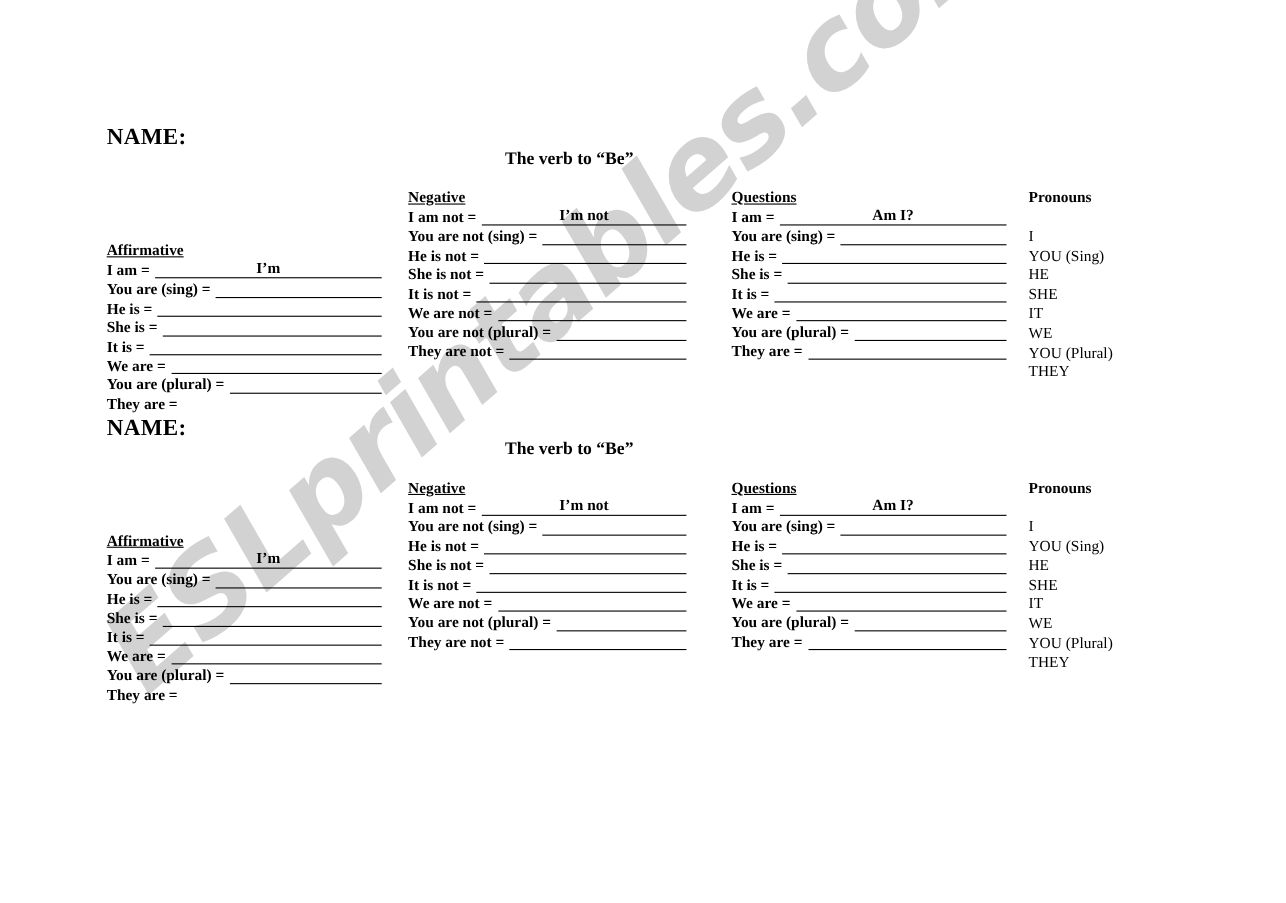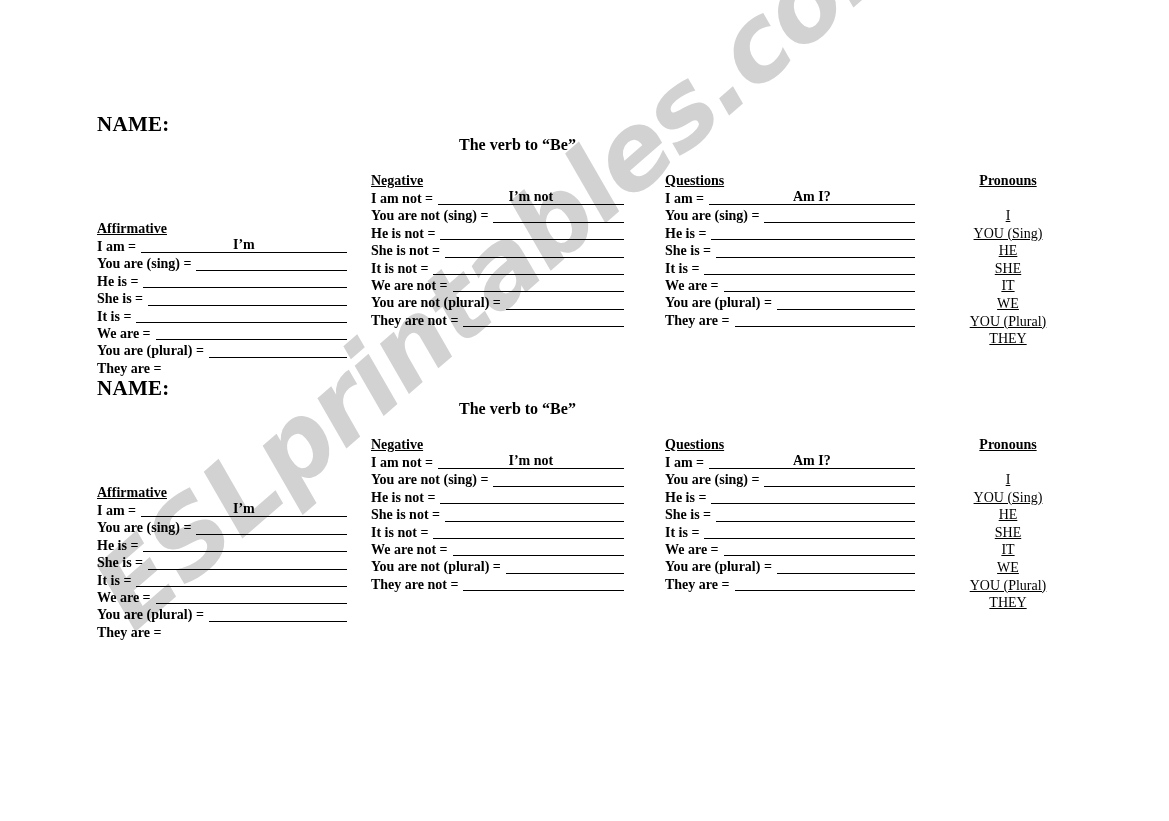--- a/index.html
+++ b/index.html
@@ -118,22 +118,20 @@
     font-weight: bold;
     white-space: nowrap;
   }
 
   
   .pronoun-col {
     position: absolute;
     left: 935px;
     top: 60px;
     width: 146px;
-    text-align: center;
-    text-decoration: underline;
   }
   .pronoun-header {
     font-size: 14px;
     font-weight: bold;
     line-height: 17px;
     margin-bottom: 18px;
   }
   .pronoun-item {
     font-size: 14px;
     font-weight: normal;

